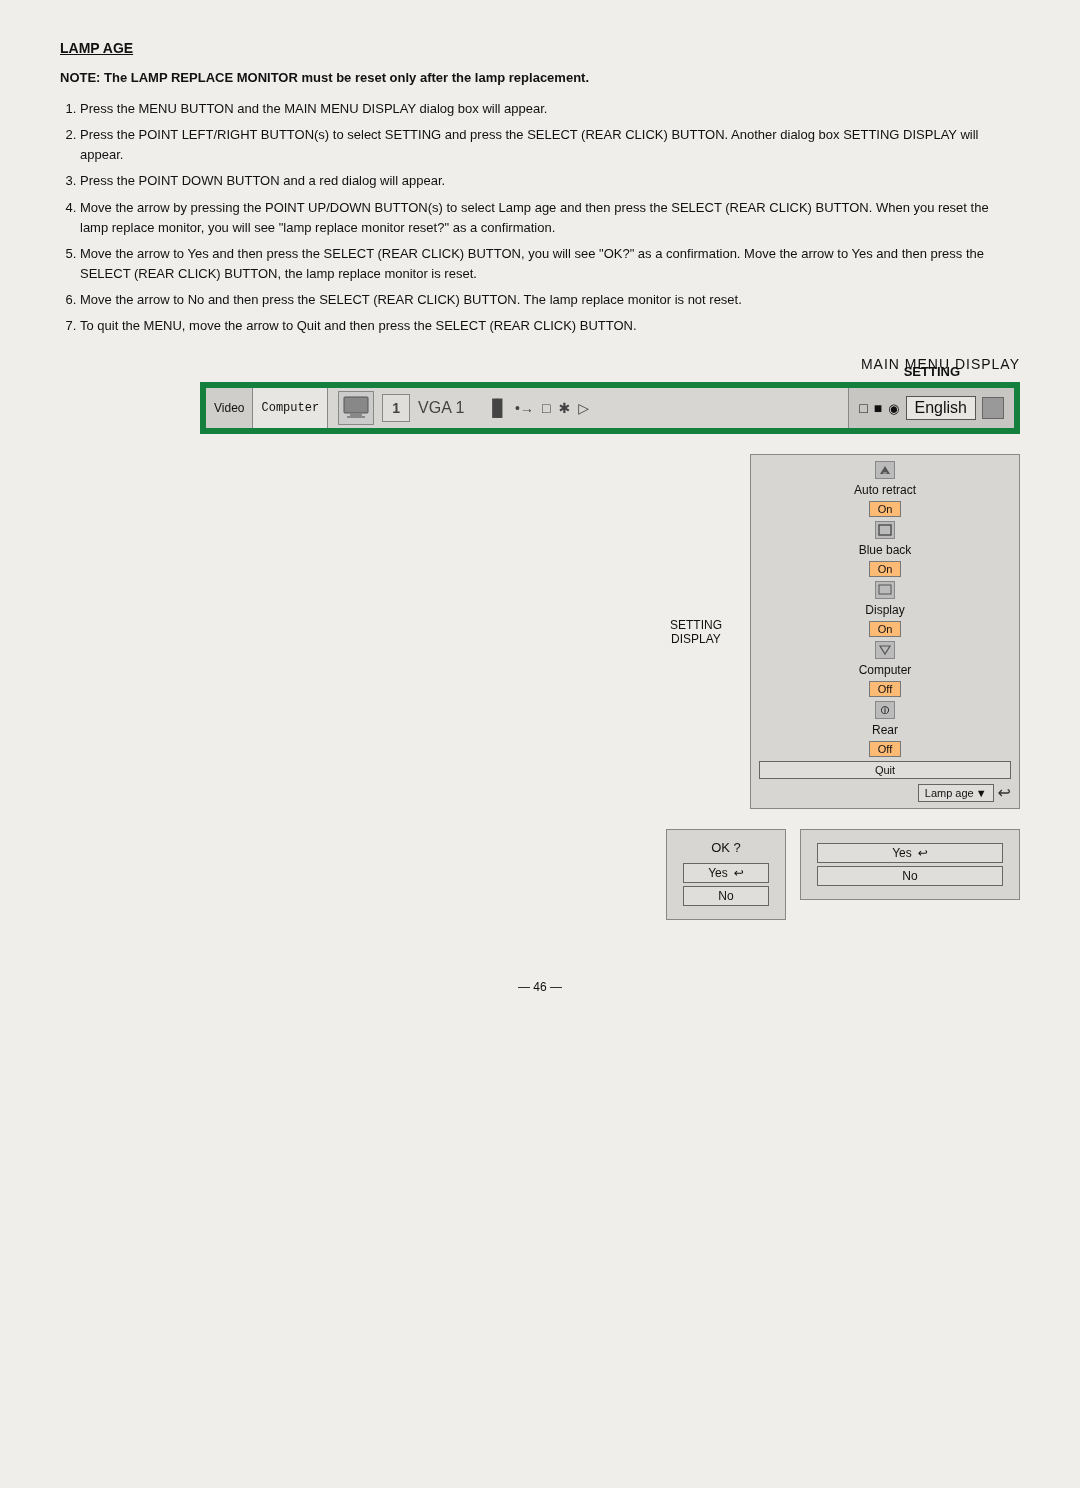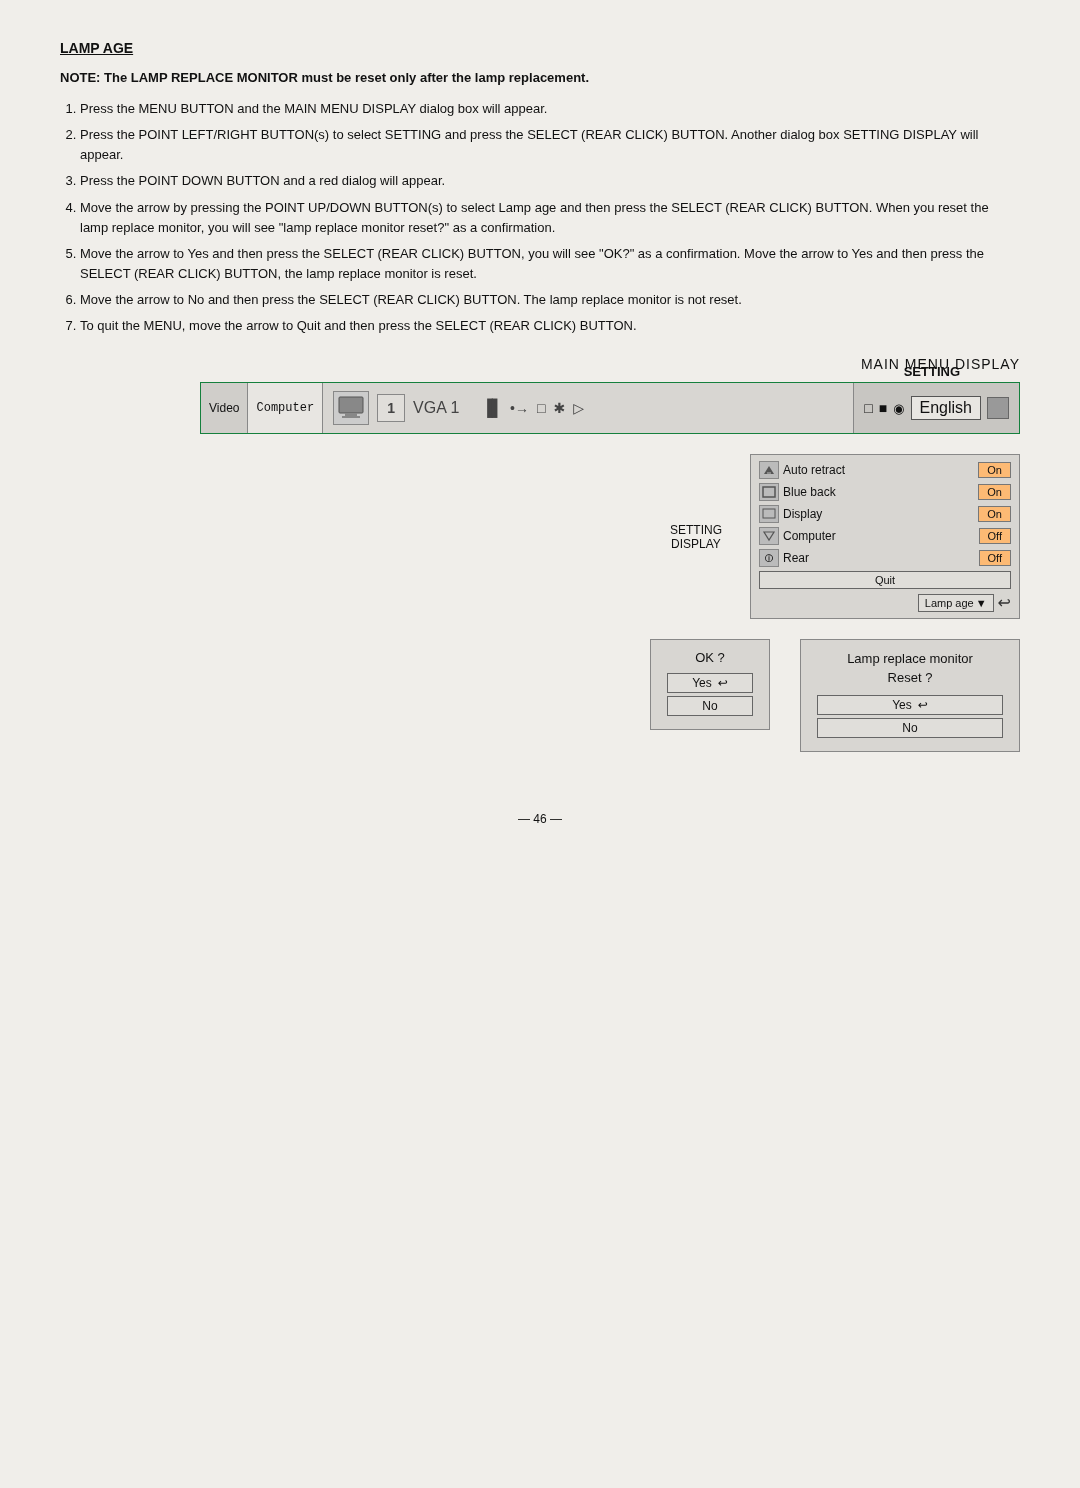--- a/index.html
+++ b/index.html
@@ -42,21 +42,21 @@
     .diagram-title {
       font-size: 14px;
       font-weight: normal;
       margin-bottom: 10px;
       letter-spacing: 1px;
     }
     
     .main-menu-bar {
       display: flex;
       align-items: stretch;
-      border: 1px solid #15803d;
+      border: 6px solid #15803d;
       background: #d8d6d2;
       width: 820px;
       height: 52px;
       margin-bottom: 0;
     }
     .menu-tab {
       display: flex;
       align-items: center;
       font-size: 12px;
       padding: 0 8px;
@@ -109,20 +109,21 @@
       background: #d8d6d2;
       width: 270px;
       padding: 6px 8px;
       font-size: 12px;
     }
     .setting-row {
       display: flex;
       align-items: center;
       margin-bottom: 4px;
       gap: 4px;
+      flex-direction: column;
     }
     .setting-name {
       flex: 1;
       font-size: 12px;
     }
     .setting-value {
       border: 1px solid #777;
       background: #fdba74;
       padding: 1px 8px;
       font-size: 11px;
@@ -210,21 +211,21 @@
       margin: 3px auto;
       display: block;
       text-align: center;
       cursor: pointer;
     }
     .bottom-dialogs {
       display: flex;
       width: 820px;
       margin-top: 20px;
       justify-content: flex-end;
-      gap: 30px;
+      gap: 14px;
       align-items: flex-start;
     }
     .page-number {
       text-align: center;
       margin-top: 60px;
       font-size: 12px;
     }
     .menu-bar-wrapper {
       position: relative;
       width: 820px;
@@ -401,22 +402,20 @@
     <div class="ok-dialog">
       <div style="font-size:13px;margin-bottom:8px;">OK ?</div>
       <div class="ok-dialog-btn" style="display:flex;align-items:center;justify-content:center;gap:6px;">
         <span>Yes</span>
         <span>↩</span>
       </div>
       <div class="ok-dialog-btn">No</div>
     </div>
 
     <div class="reset-dialog">
-      <div class="reset-dialog-title" style="white-space:pre-line;">Lamp replace monitor
-Reset ?</div>
       <div class="reset-btn" style="display:flex;align-items:center;justify-content:center;gap:6px;">
         <span>Yes</span>
         <span>↩</span>
       </div>
       <div class="reset-btn">No</div>
     </div>
   </div>
 </div>
 
 <div class="page-number">— 46 —</div>

